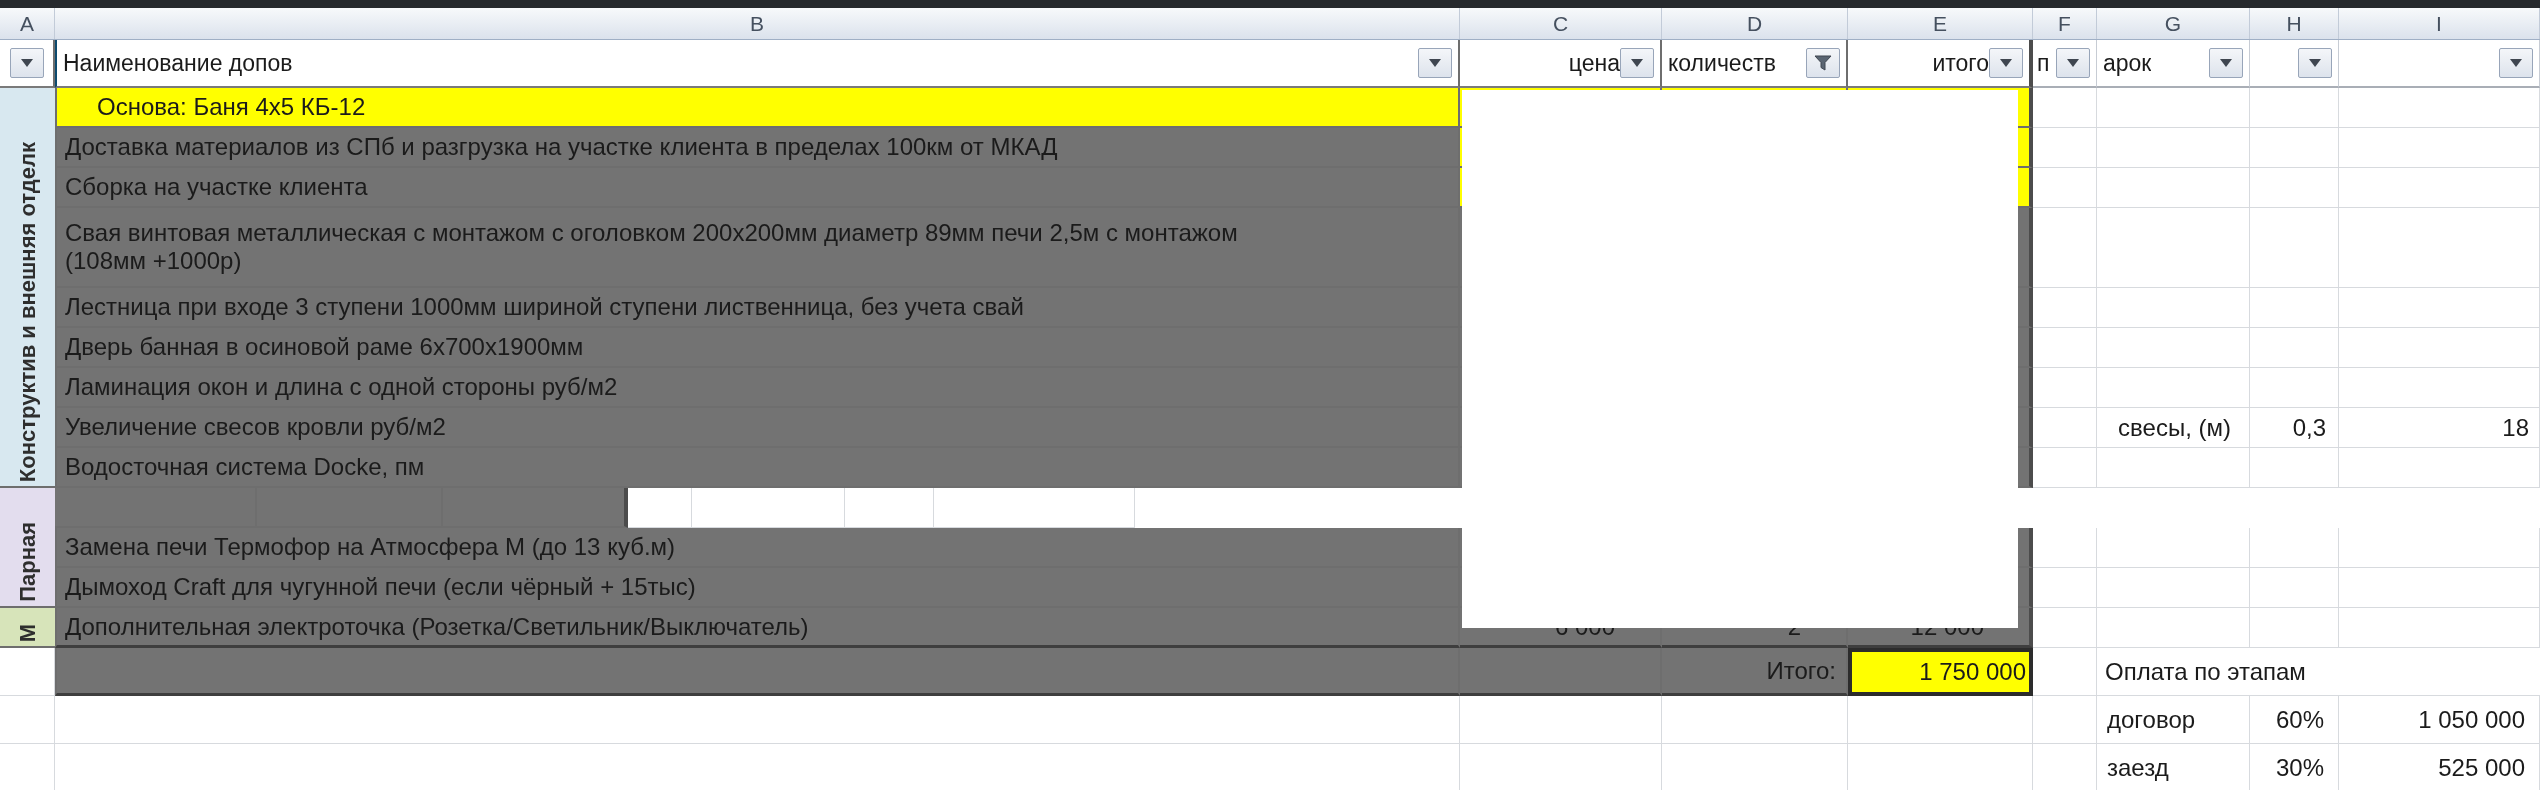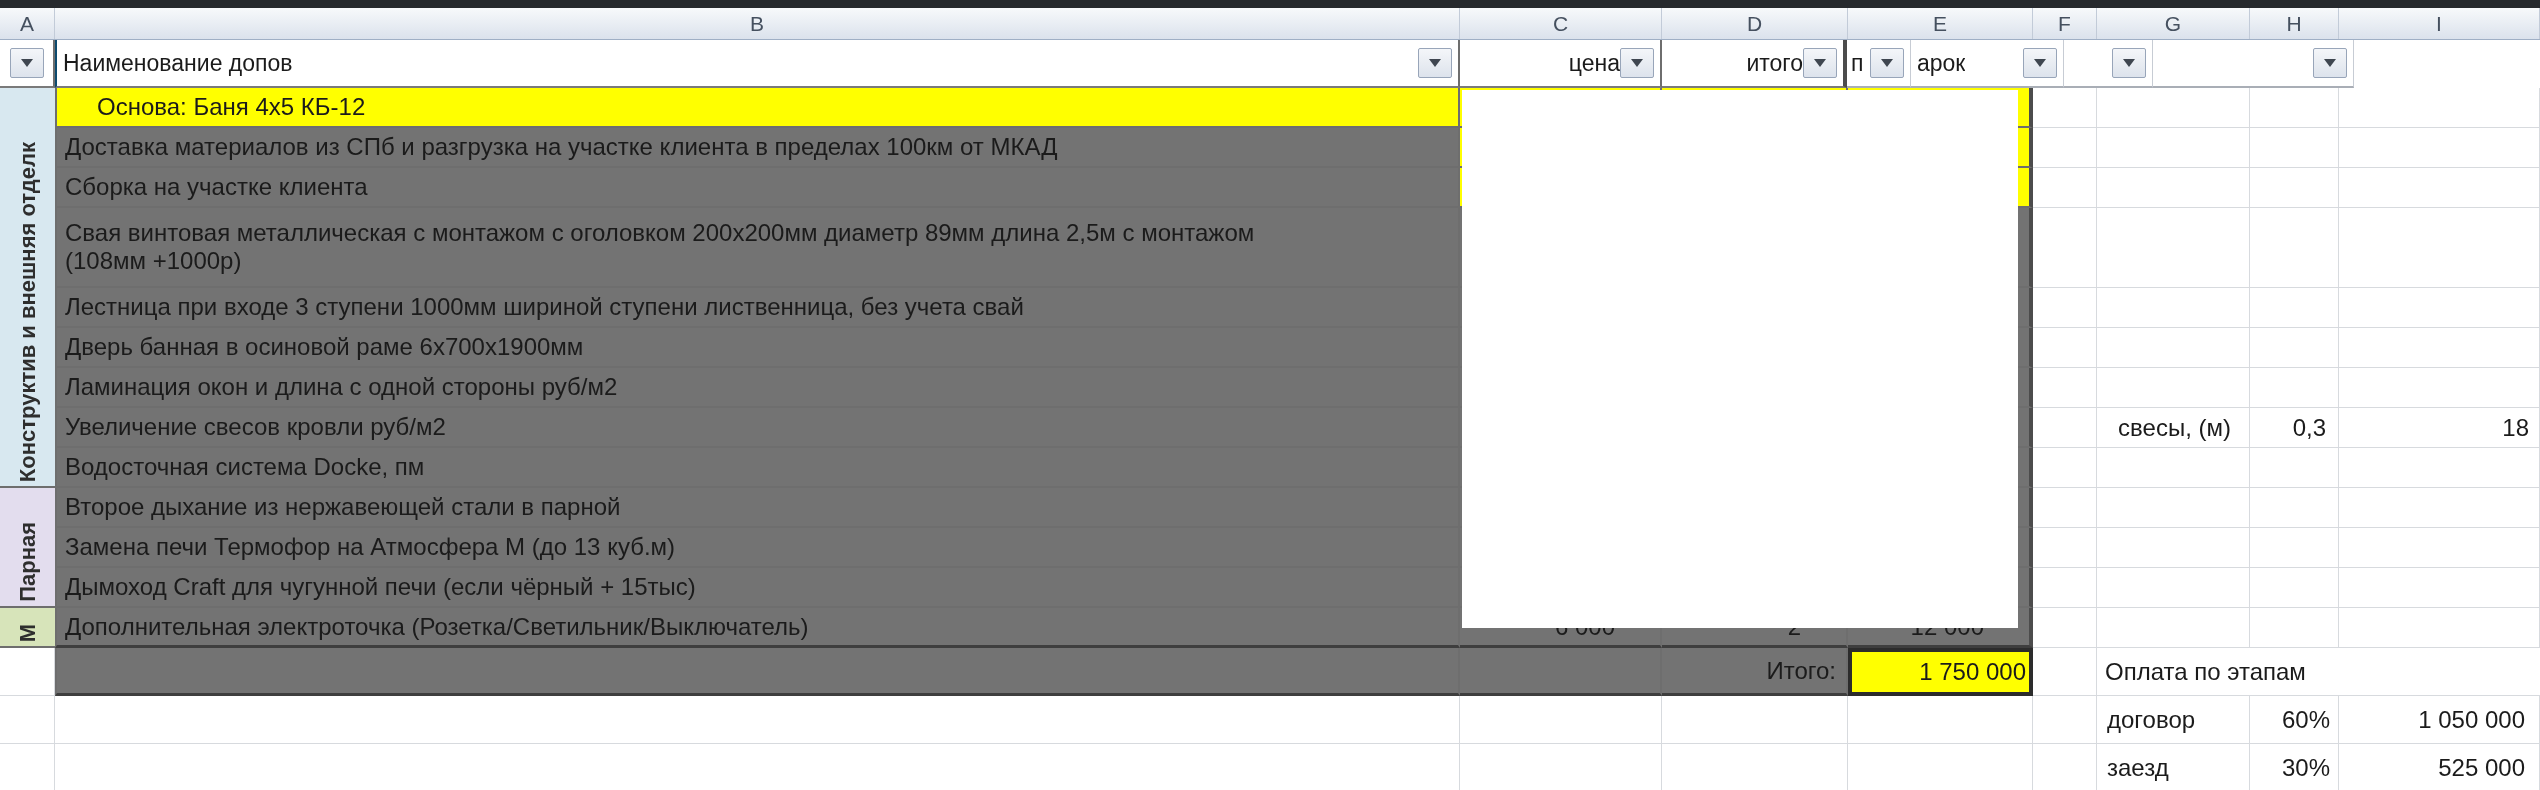--- a/index.html
+++ b/index.html
@@ -46,21 +46,21 @@
   .num{justify-content:flex-end;padding-right:45px;}
   .lcell{box-sizing:border-box;background:#fff;border-right:1px solid #d7dade;
          border-bottom:1px solid #d7dade;display:flex;align-items:center;font-size:24px;}
   .yl{background:#ffff00;padding-left:40px;}
   .thickb{border-bottom:3px solid #3e3e3e;}
   .totlabel{justify-content:flex-end;padding-right:10px;}
   .totval{box-sizing:border-box;background:#ffff00;border:4px solid #2c2c2c;display:flex;
           align-items:center;justify-content:flex-end;padding-right:3px;font-size:24px;}
   .paytitle{white-space:nowrap;padding-left:8px;border-right:none;}
   .pstage{padding-left:10px;}
-  .ppct{justify-content:flex-end;padding-right:8px;}
+  .ppct{justify-content:flex-end;padding-right:14px;}
   .pamt{justify-content:flex-end;padding-right:14px;}
   .notg{justify-content:flex-end;padding-right:18px;}
   .noth{justify-content:flex-end;padding-right:12px;}
   .noti{justify-content:flex-end;padding-right:10px;}
   
   .redact{position:absolute;left:1462px;top:90px;width:556px;height:538px;background:#fff;}
   .funnel{display:block;}
 </style>
 </head>
 <body>
@@ -92,20 +92,28 @@
       <span class="dd">
           <span class="tri"></span>
         </span>
     </div>
     <div class="fc wC center">
       <span class="lbl">цена</span>
       <span class="dd">
           <span class="tri"></span>
         </span>
     </div>
+    <div class="fc wD">
+      <span class="lbl">количеств</span>
+      <span class="dd">
+        <svg class="funnel" width="18" height="16" viewBox="0 0 18 16">
+            <path d="M1 1h16l-6 6.5V15l-4-2.5V7.5z" fill="#5a6572" stroke="#3f4650" stroke-width="1"></path>
+          </svg>
+      </span>
+    </div>
     <div class="fc wE center ebord">
       <span class="lbl">итого</span>
       <span class="dd">
           <span class="tri"></span>
         </span>
     </div>
     <div class="fc wF light" style="padding-left:4px">
       <span class="lbl">п</span>
       <span class="dd">
           <span class="tri"></span>
@@ -170,21 +178,21 @@
         <div class="bcell wC yl"></div>
         <div class="bcell wD yl"></div>
         <div class="bcell wE celle yl"></div>
         <div class="lcell wF"></div>
           <div class="lcell wG"></div>
           <div class="lcell wH"></div>
           <div class="lcell wI"></div>
       </div>
 
       <div class="row r80">
-        <div class="bcell wB cellb">Свая винтовая металлическая с монтажом с оголовком 200х200мм диаметр 89мм длина 2,5м с монтажом
+        <div class="bcell wB cellb">Свая винтовая металлическая с монтажом с оголовком 200х200мм диаметр 89мм печи 2,5м с монтажом
 (108мм +1000р)</div>
         <div class="bcell wC"></div>
         <div class="bcell wD"></div>
         <div class="bcell wE celle"></div>
         <div class="lcell wF"></div>
           <div class="lcell wG"></div>
           <div class="lcell wH"></div>
           <div class="lcell wI"></div>
       </div>
 
@@ -237,21 +245,20 @@
         <div class="bcell wC"></div>
         <div class="bcell wD"></div>
         <div class="bcell wE celle"></div>
         <div class="lcell wF"></div>
           <div class="lcell wG"></div>
           <div class="lcell wH"></div>
           <div class="lcell wI"></div>
       </div>
 
       <div class="row r40">
-        <div class="bcell wB cellb">Второе дыхание из нержавеющей стали в парной</div>
         <div class="bcell wC"></div>
         <div class="bcell wD"></div>
         <div class="bcell wE celle"></div>
         <div class="lcell wF"></div>
           <div class="lcell wG"></div>
           <div class="lcell wH"></div>
           <div class="lcell wI"></div>
       </div>
 
       <div class="row r40">

